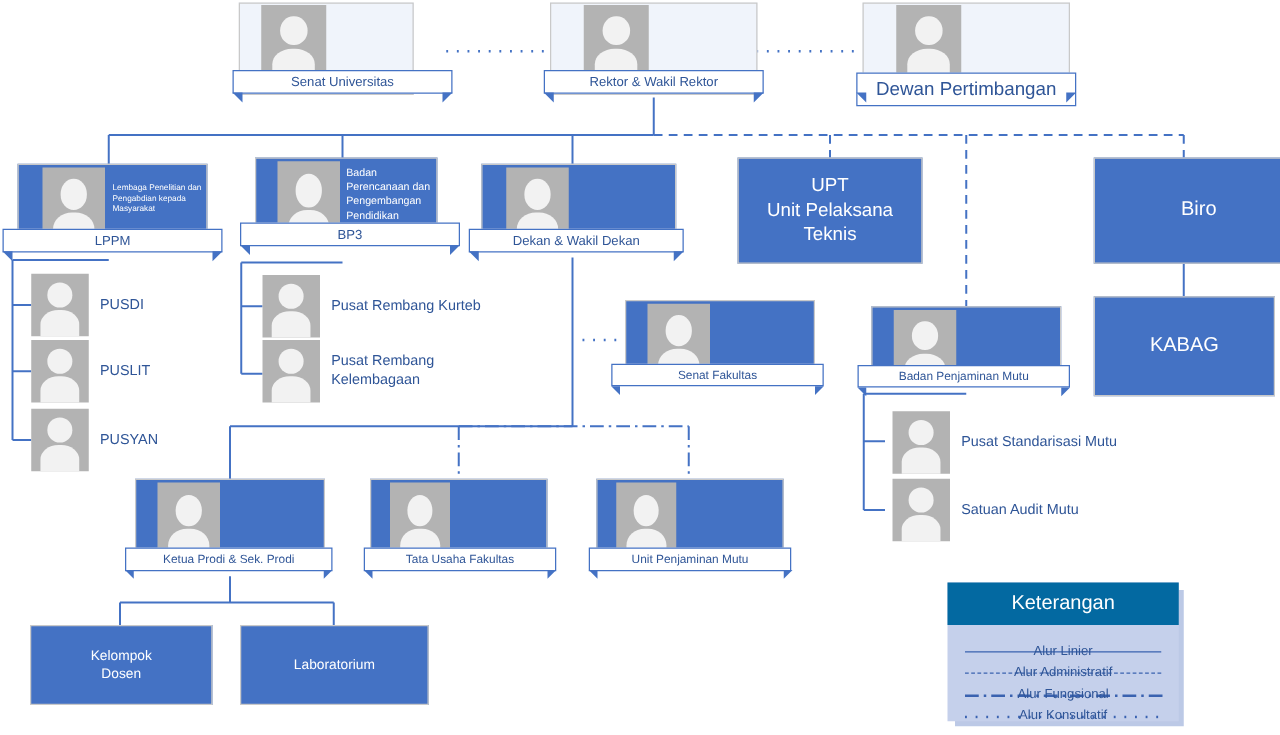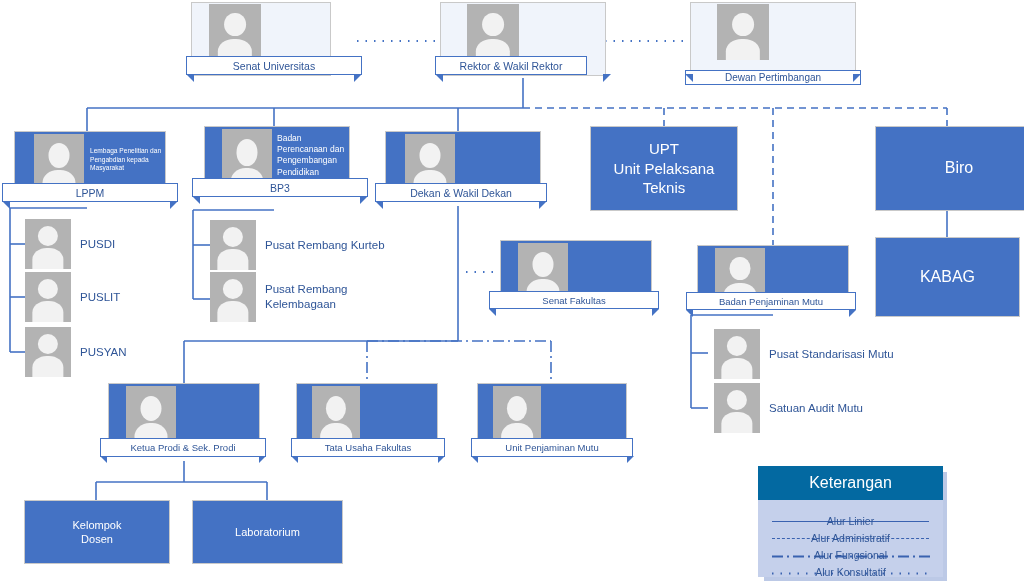--- a/index.html
+++ b/index.html
@@ -218,32 +218,32 @@
     <div class="wedgeL" style="left:-5px;top:72px;border-width:0 8px 8px 0;border-color:transparent #4472c4 transparent transparent;"></div>
     <div class="wedgeR" style="left:163px;top:72px;border-width:8px 8px 0 0;border-color:#4472c4 transparent transparent transparent;"></div>
   </div>
 
   <div class="pcard" style="left:440px;top:2px;width:166px;height:74px;">
     <div class="panel" style="background:#f0f4fb;"></div>
     <div class="photo" style="left:27px;top:2px;width:52px;height:56px;">
       <div class="head"></div>
         <div class="body"></div>
     </div>
-    <div class="caption" style="left:-5px;top:54px;width:152px;height:19px;font-size:10.5px;">Rektor &amp; Wakil Rektor</div>
+    <div class="caption" style="left:-5px;top:54px;width:176px;height:19px;font-size:10.5px;">Rektor &amp; Wakil Rektor</div>
     <div class="wedgeL" style="left:-5px;top:72px;border-width:0 8px 8px 0;border-color:transparent #4472c4 transparent transparent;"></div>
     <div class="wedgeR" style="left:163px;top:72px;border-width:8px 8px 0 0;border-color:#4472c4 transparent transparent transparent;"></div>
   </div>
 
   <div class="pcard" style="left:690px;top:2px;width:166px;height:74px;">
     <div class="panel" style="background:#f0f4fb;"></div>
     <div class="photo" style="left:27px;top:2px;width:52px;height:56px;">
       <div class="head"></div>
         <div class="body"></div>
     </div>
-    <div class="caption" style="left:-5px;top:68px;width:176px;height:15px;font-size:10px;">Dewan Pertimbangan</div>
+    <div class="caption" style="left:-5px;top:56px;width:176px;height:27px;font-size:15px;">Dewan Pertimbangan</div>
     <div class="wedgeL" style="left:-5px;top:72px;border-width:0 8px 8px 0;border-color:transparent #4472c4 transparent transparent;"></div>
     <div class="wedgeR" style="left:163px;top:72px;border-width:8px 8px 0 0;border-color:#4472c4 transparent transparent transparent;"></div>
   </div>
 
   <div class="pcard" style="left:14px;top:131px;width:152px;height:64px;">
     <div class="panel"></div>
     <div class="photo" style="left:20px;top:3px;width:50px;height:58px;">
       <div class="head"></div>
         <div class="body"></div>
     </div>

